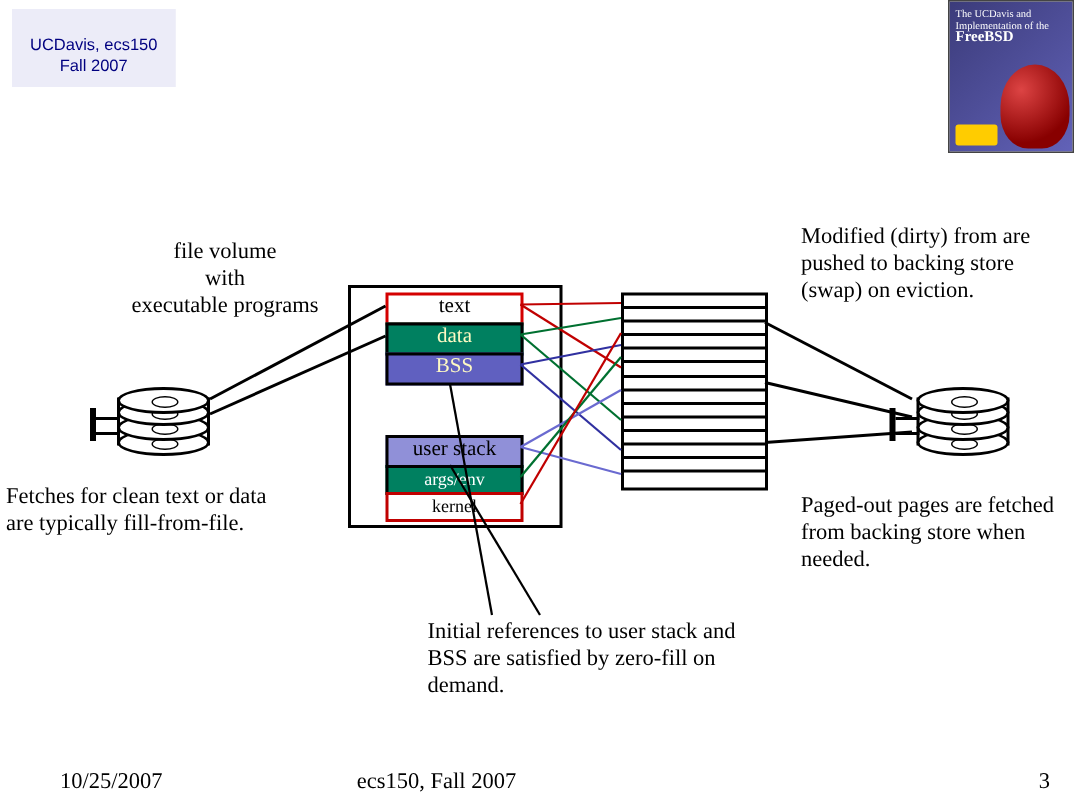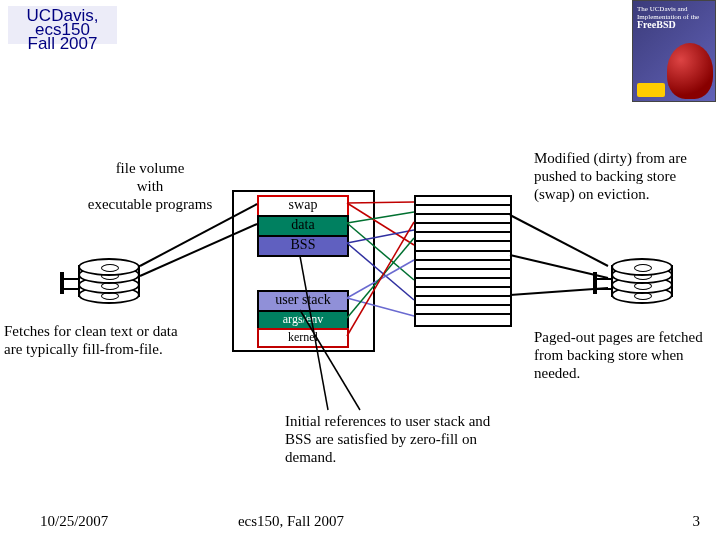--- a/index.html
+++ b/index.html
@@ -19,23 +19,23 @@
   .header-box {
     position: absolute;
     left: 8px;
     top: 6px;
     width: 107px;
     height: 34px;
     background: #ececf8;
     border: 1px solid #ececf8;
     text-align: center;
     font-family: "Comic Sans MS", cursive, sans-serif;
-    font-size: 17px;
+    font-size: 11px;
     line-height: 14px;
-    padding-top: 2px;
+    padding-top: 16px;
     color: #000080;
   }
   .book {
     position: absolute;
     right: 4px;
     top: 0;
     width: 82px;
     height: 100px;
     background: linear-gradient(135deg,#3b3b7a 0%, #6262b8 100%);
     border: 1px solid #444;
@@ -174,26 +174,26 @@
         <div class="inner"></div>
       </div>
     <div class="disk-arm" style="left:-14px; top:20px; width:16px;"></div>
     <div class="disk-arm" style="left:-14px; top:30px; width:16px;"></div>
     <div style="position:absolute;left:-18px;top:14px;width:4px;height:22px;background:#000;"></div>
   </div>
 
   <div class="seg" style="left:232px; top:190px; width:139px; height:158px; border-color:#000; background:transparent;"></div>
 
   <div id="seg-text" class="seg" style="left: 257px; top: 195px; width: 88px; height: 18px; background: rgb(255, 255, 255); border-color: rgb(212, 0, 0);">
-    <span>swap</span>
-  </div>
-  <div id="seg-data" class="seg" style="left: 257px; top: 215px; width: 88px; height: 18px; color: #000000; background: rgb(0, 128, 96);">
+    <span>text</span>
+  </div>
+  <div id="seg-data" class="seg" style="left: 257px; top: 215px; width: 88px; height: 18px; color: #fef9c3; background: rgb(0, 128, 96);">
     <span>data</span>
   </div>
-  <div id="seg-bss" class="seg" style="left: 257px; top: 235px; width: 88px; height: 18px; color: #000000; background: rgb(96, 96, 192);">
+  <div id="seg-bss" class="seg" style="left: 257px; top: 235px; width: 88px; height: 18px; color: #fef9c3; background: rgb(96, 96, 192);">
     <span>BSS</span>
   </div>
   <div id="seg-ustk" class="seg" style="left: 257px; top: 290px; width: 88px; height: 18px; background: rgb(144, 144, 216);">
     <span>user stack</span>
   </div>
   <div id="seg-args" class="seg" style="left: 257px; top: 310px; width: 88px; height: 16px; color: rgb(255, 255, 255); font-size: 12px; background: rgb(0, 128, 96);">
     <span>args/env</span>
   </div>
   <div id="seg-kernel" class="seg" style="left: 257px; top: 328px; width: 88px; height: 16px; font-size: 12px; border-color: rgb(192, 0, 0);">
     <span>kernel</span>

